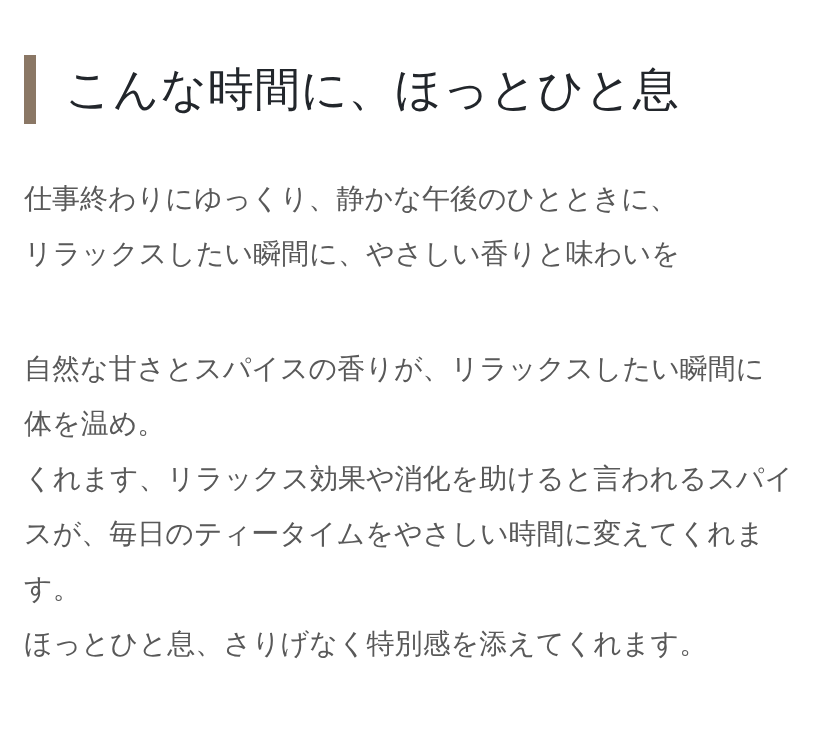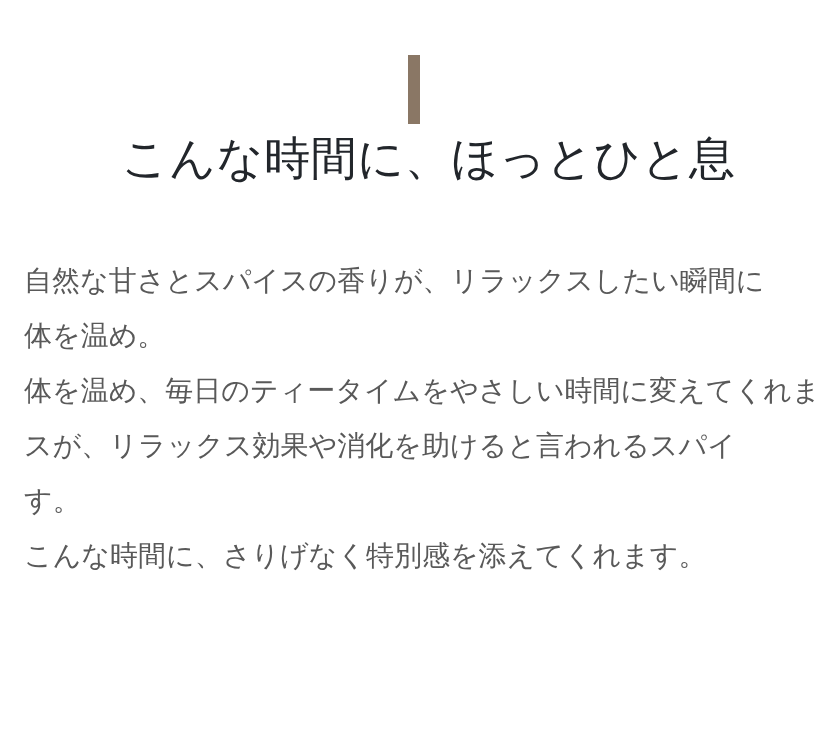--- a/index.html
+++ b/index.html
@@ -18,21 +18,20 @@
     height: 735px;
     box-sizing: border-box;
     padding: 0 24px;
     background: #ffffff;
   }
   .heading-row {
     display: flex;
     align-items: center;
     margin: 0;
     padding-top: 55px;
-    flex-direction: column;
   }
   .accent-bar {
     flex: 0 0 auto;
     width: 12px;
     height: 69px;
     background: #8a7765;
   }
   .heading-text {
     margin-left: 29px;
     font-size: 46px;
@@ -62,23 +61,27 @@
 </head>
 <body>
 
 <div class="section">
 
   <h2 class="heading-row">
     <span class="accent-bar"></span>
     <span class="heading-text">こんな時間に、ほっとひと息</span>
   </h2>
 
+  <p class="lead-paragraph">
+    <span class="text-line">仕事終わりにゆっくり、静かな午後のひとときに、</span>
+    <span class="text-line">リラックスしたい瞬間に、やさしい香りと味わいを</span>
+  </p>
 
   <p class="body-paragraph">
     <span class="text-line">自然な甘さとスパイスの香りが、リラックスしたい瞬間に</span>
     <span class="text-line">体を温め。</span>
-    <span class="text-line">体を温め、毎日のティータイムをやさしい時間に変えてくれま</span>
-    <span class="text-line">スが、リラックス効果や消化を助けると言われるスパイ</span>
+    <span class="text-line">くれます、リラックス効果や消化を助けると言われるスパイ</span>
+    <span class="text-line">スが、毎日のティータイムをやさしい時間に変えてくれま</span>
     <span class="text-line">す。</span>
-    <span class="text-line">こんな時間に、さりげなく特別感を添えてくれます。</span>
+    <span class="text-line">ほっとひと息、さりげなく特別感を添えてくれます。</span>
   </p>
 
 </div>
 
 </body></html>

